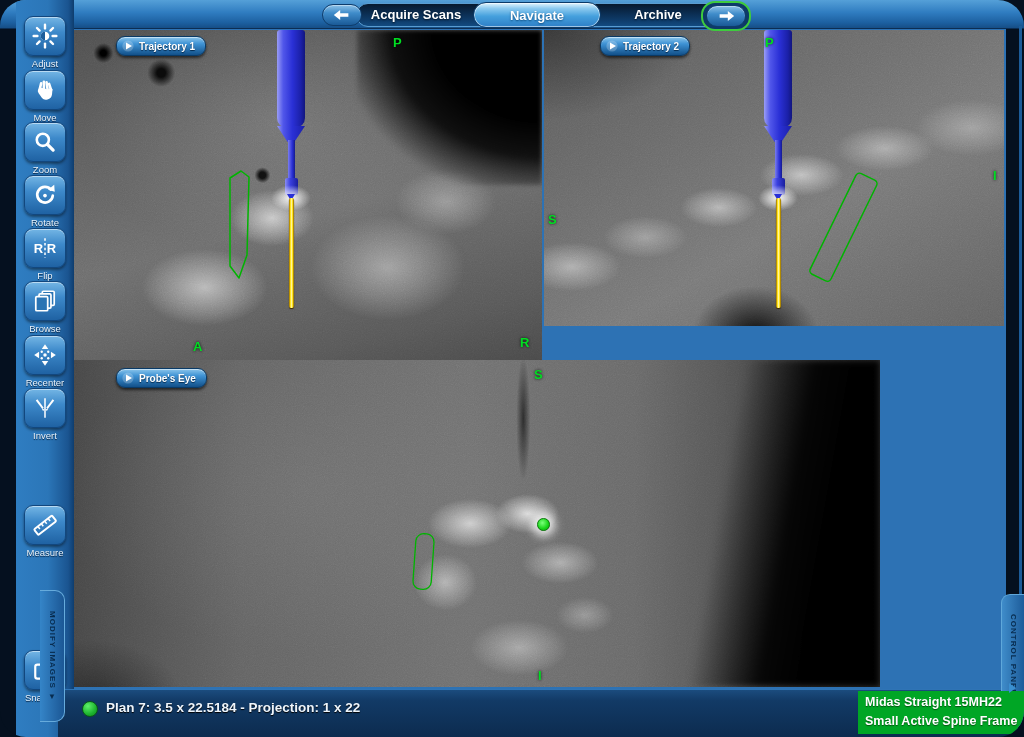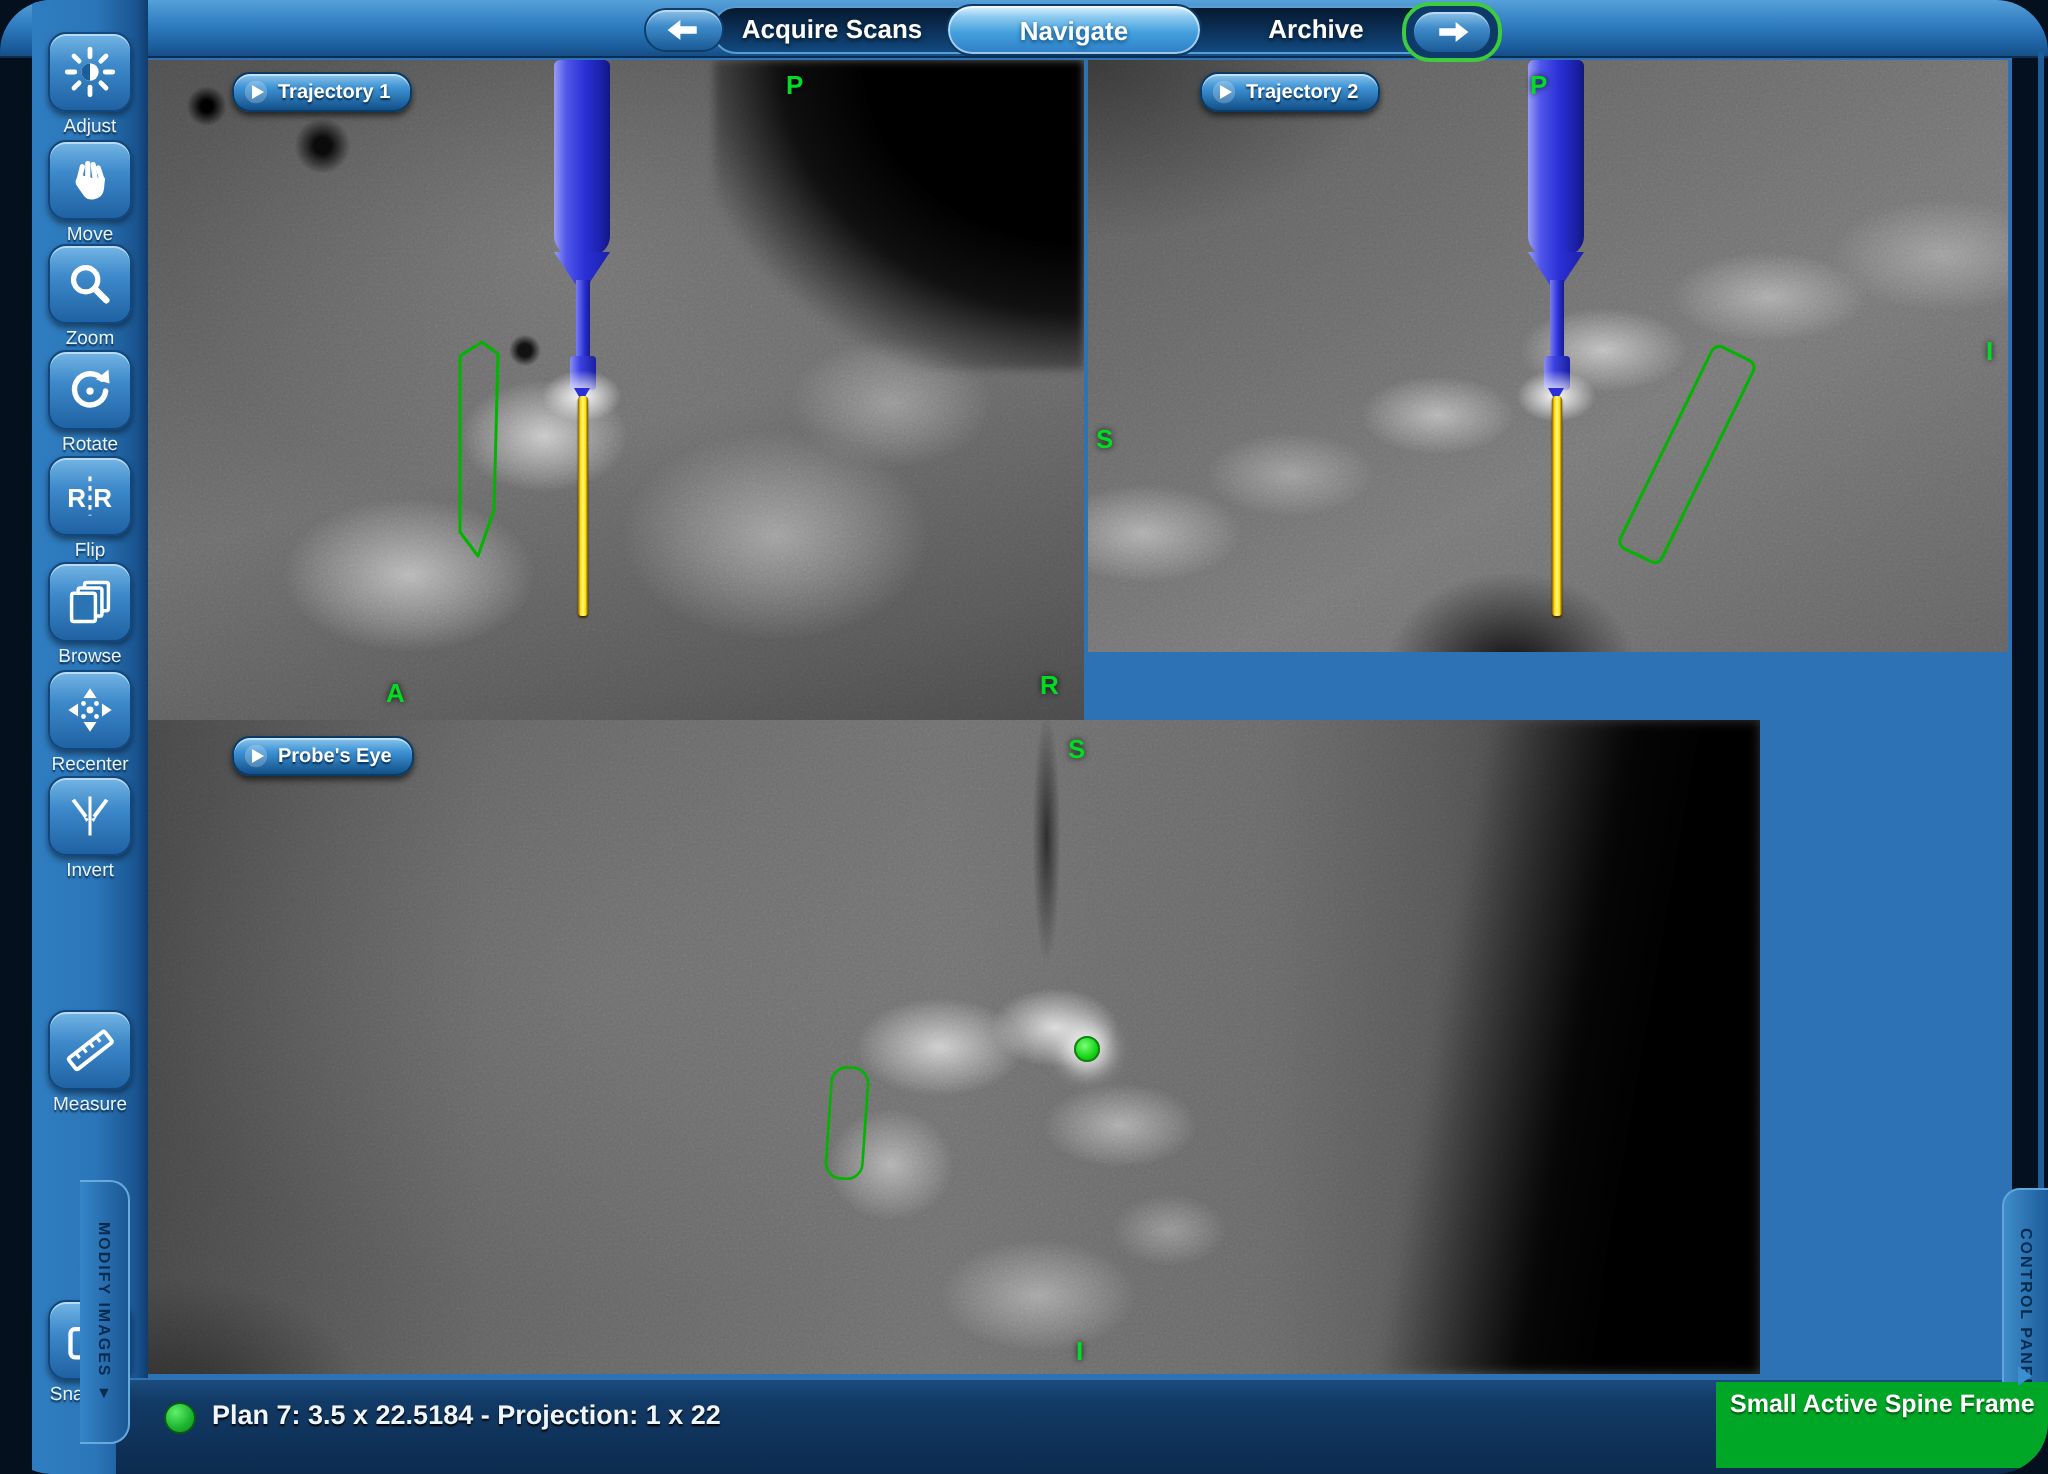--- a/index.html
+++ b/index.html
@@ -410,16 +410,17 @@
     <span class="vtext">CONTROL PANEL ▲</span>
   </div>
 
   <div class="statusbar">
     <div class="status-dot"></div>
     <div class="status-text">Plan 7: 3.5 x 22.5184 - Projection: 1 x 22</div>
   </div>
 
   <div class="inst-arrow"></div>
   <div class="instrument">
+    <div>Midas Straight 15MH22</div>
     <div>Small Active Spine Frame</div>
   </div>
 
 </div>
 
 </body></html>

